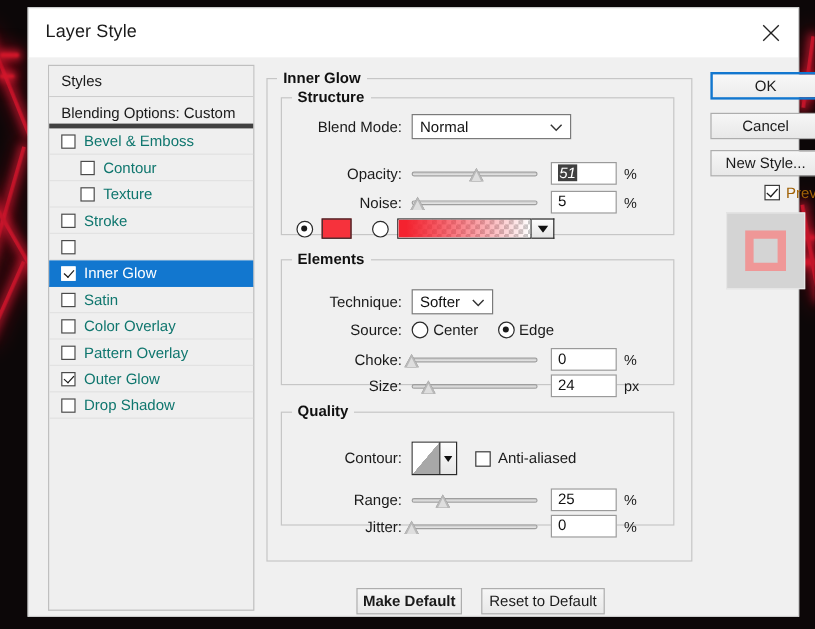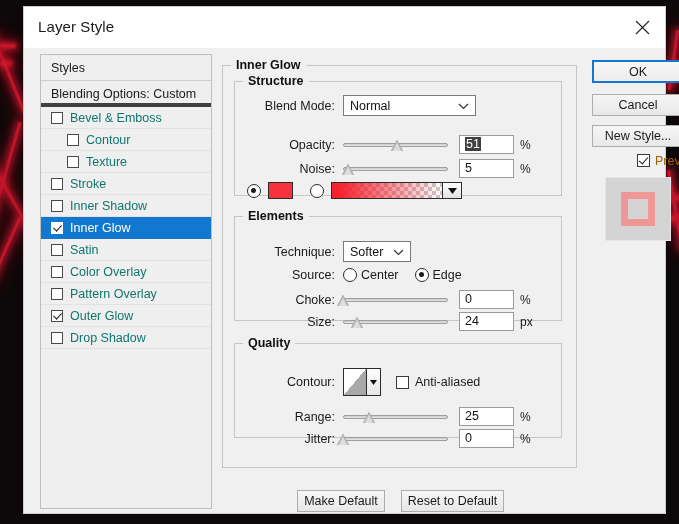--- a/index.html
+++ b/index.html
@@ -192,20 +192,21 @@
     font-size: 12.5px;
     color: #111;
     padding-left: 5px;
     line-height: 17px;
     cursor: text;
   }
   .numfield .sel {
     background: #404040;
     color: #ffffff;
     padding: 0 1px;
+    font-style: italic;
   }
   .unit { font-size: 12px; color:#1a1a1a; margin-left: 6px; }
 
   
   .slider { position: relative; height: 14px; }
   .slider .track {
     position: absolute; left: 0; right: 0; top: 5px;
     height: 4px;
     background: linear-gradient(#c9c9c9,#e9e9e9);
     border: 1px solid #9e9e9e;
@@ -331,21 +332,21 @@
   .btn {
     background: linear-gradient(#f6f6f6,#e8e8e8);
     border: 1px solid #adadad;
     font-size: 12.5px;
     color: #1a1a1a;
     display:flex;align-items:center;justify-content:center;
     box-sizing: border-box;
     cursor: default;
     white-space: nowrap;
   }
-  #btn-make-default { position:absolute; left: 273px; top: 442px; width: 88px; height: 22px; }
+  #btn-make-default { position:absolute; left: 273px; top: 442px; width: 88px; height: 22px; font-weight: bold; }
   #btn-reset-default{ position:absolute; left: 377px; top: 442px; width: 103px; height: 22px; }
 
   
   #right-panel { position: absolute; left: 563px; top: 6px; width: 100px; }
   #btn-ok {
     position:absolute; left: 5px; top: 6px; width: 92px; height: 23px;
     border: 2px solid #1277cf;
     background: linear-gradient(#f8f8f8,#ececec);
   }
   #btn-cancel   { position:absolute; left: 5px; top: 40px; width: 92px; height: 22px; }
@@ -416,21 +417,20 @@
       <div class="style-row indent">
         <span class="cb"></span>
         <span>Texture</span>
       </div>
       <div class="style-row">
         <span class="cb"></span>
         <span>Stroke</span>
       </div>
       <div class="style-row">
         <span class="cb"></span>
-        <span>Inner Shadow</span>
       </div>
       <div class="style-row selected">
         <span class="cb checked"></span>
         <span>Inner Glow</span>
       </div>
       <div class="style-row">
         <span class="cb"></span>
         <span>Satin</span>
       </div>
       <div class="style-row">

